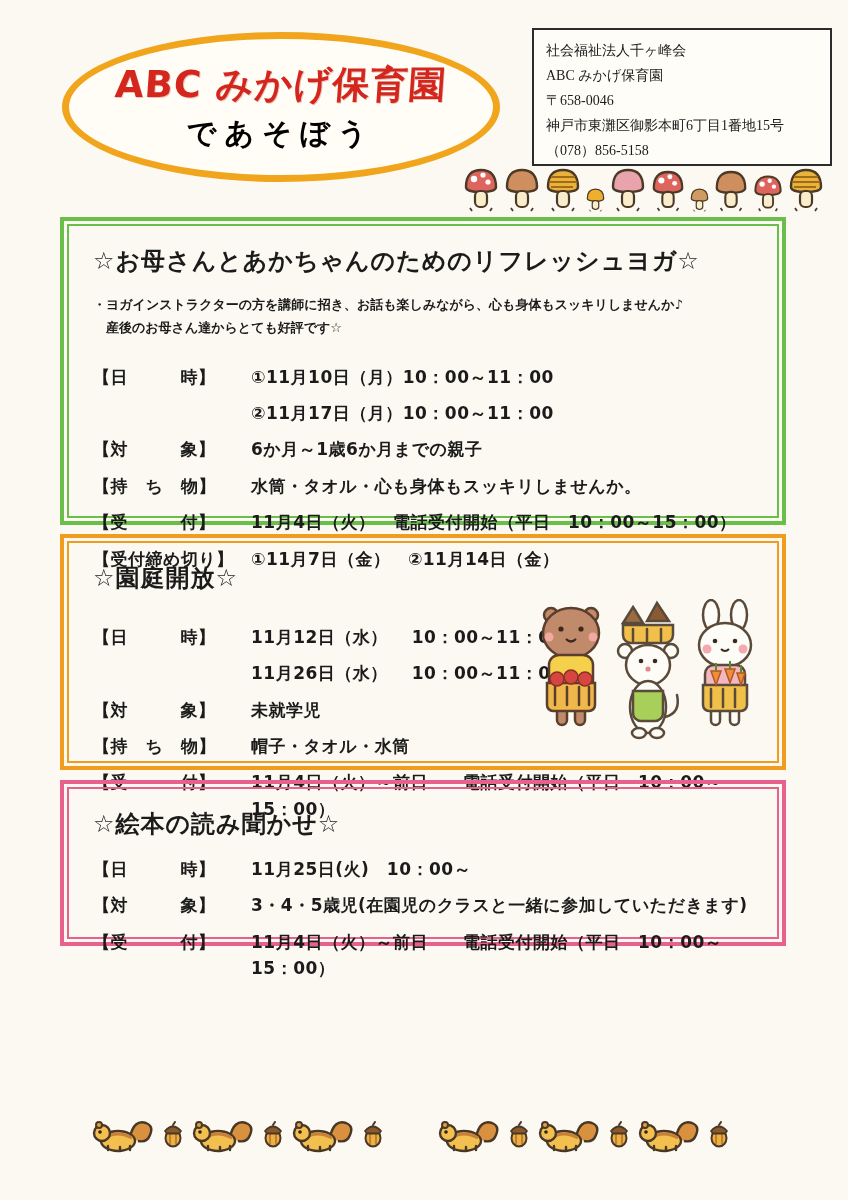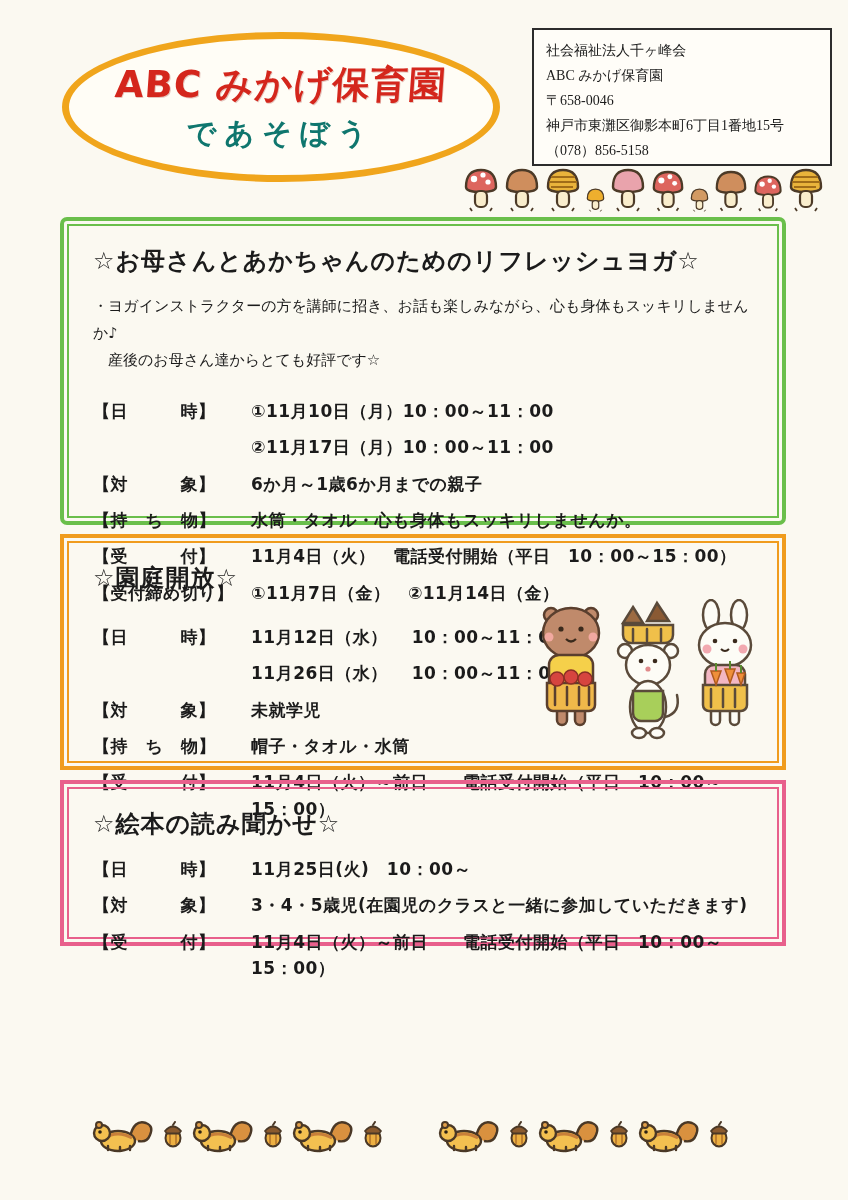--- a/index.html
+++ b/index.html
@@ -47,42 +47,42 @@
   }
   .forest-row > *:nth-child(7){margin-left:46px;}
   
   .box{position:absolute;left:60px;width:726px;border:4px solid;box-sizing:border-box;background:transparent;}
   .box-inner{position:absolute;inset:3px;border:2px solid;padding:15px 24px;box-sizing:border-box;}
   #box-yoga  {top:217px;height:308px;}
   #box-garden{top:534px;height:236px;padding-left:36px;}
   #box-book  {top:780px;height:166px;}
   #box-visit {top:956px;height:146px;}
   .box-title{font-size:24px;font-weight:bold;letter-spacing:1px;margin:4px 0 0 0;}
-  .intro{margin:16px 0 0 0;font-size:15px;font-weight:normal;line-height:1.8;}
+  .intro{margin:16px 0 0 0;font-size:13px;font-weight:bold;line-height:1.8;}
   .intro p{margin:0;}
   .rows{margin-top:24px;}
   .rows.tight{margin-top:30px;}
   .row{display:flex;font-size:17px;font-weight:bold;margin-bottom:10px;letter-spacing:.5px;line-height:1.55;}
   .row-label{width:158px;flex:none;white-space:pre;}
   .row-value{flex:1;white-space:pre-wrap;}
   .body-lines{margin-top:16px;font-size:17px;font-weight:bold;line-height:2.0;}
   .body-lines p{margin:0;}
   .animal-group{
     position:absolute;right:12px;top:52px;width:232px;height:158px;
     display:flex;align-items:flex-end;gap:4px;
   }
 </style>
 </head>
 <body>
 
 <div class="page">
 
   <div class="oval" style="border-color: rgb(240, 165, 28);">
     <div class="oval-title" style="color: rgb(212, 38, 28);">ABC みかげ保育園</div>
-    <div class="oval-sub" style="color: #0f766e;">であそぼう</div>
+    <div class="oval-sub" style="color: #000000;">であそぼう</div>
   </div>
 
   <div class="info-box">
     <p>社会福祉法人千ヶ峰会</p>
     <p>ABC みかげ保育園</p>
     <p>〒658-0046</p>
     <p>神戸市東灘区御影本町6丁目1番地15号</p>
     <p>（078）856-5158</p>
   </div>
 
@@ -143,21 +143,21 @@
           <path d="M8,42 l2,3 M30,42 l-2,3" stroke="#4c3a27" stroke-width="1.8"></path>
         </svg></span>
       <span><svg width="38" height="46" viewBox="0 0 38 46">
           <path d="M4,21 Q4,4 19,4 Q34,4 34,21 Q34,26 19,26 Q4,26 4,21 Z" fill="#e9b33b" stroke="#4c3a27" stroke-width="2.4"></path>
           <path d="M7,11 h24 M5,16 h28 M7,21 h22" stroke="#a06c18" stroke-width="2" fill="none"></path>
           <rect x="13" y="25" width="12" height="16" rx="5" fill="#f9edcc" stroke="#4c3a27" stroke-width="2.2"></rect>
           <path d="M8,42 l2,3 M30,42 l-2,3" stroke="#4c3a27" stroke-width="1.8"></path>
         </svg></span>
     </div>
 
-  <div class="box" id="box-yoga" style="border-color: rgb(106, 191, 75); border-radius: 7px;">
+  <div class="box" id="box-yoga" style="border-color: rgb(106, 191, 75);">
     <div class="box-inner" style="border-color: rgb(106, 191, 75);">
       <h2 class="box-title">☆お母さんとあかちゃんのためのリフレッシュヨガ☆</h2>
       <div class="intro">
         <p>・ヨガインストラクターの方を講師に招き、お話も楽しみながら、心も身体もスッキリしませんか♪</p>
         <p>　産後のお母さん達からとても好評です☆</p>
       </div>
       <div class="rows">
         <div class="row">
           <span class="row-label">【日　　　時】</span>
           <span class="row-value">①11月10日（月）10：00～11：00</span>

